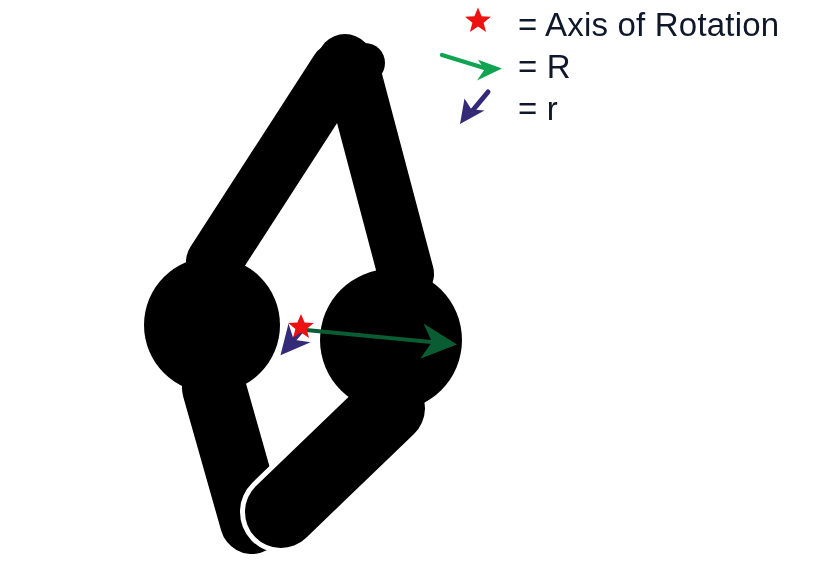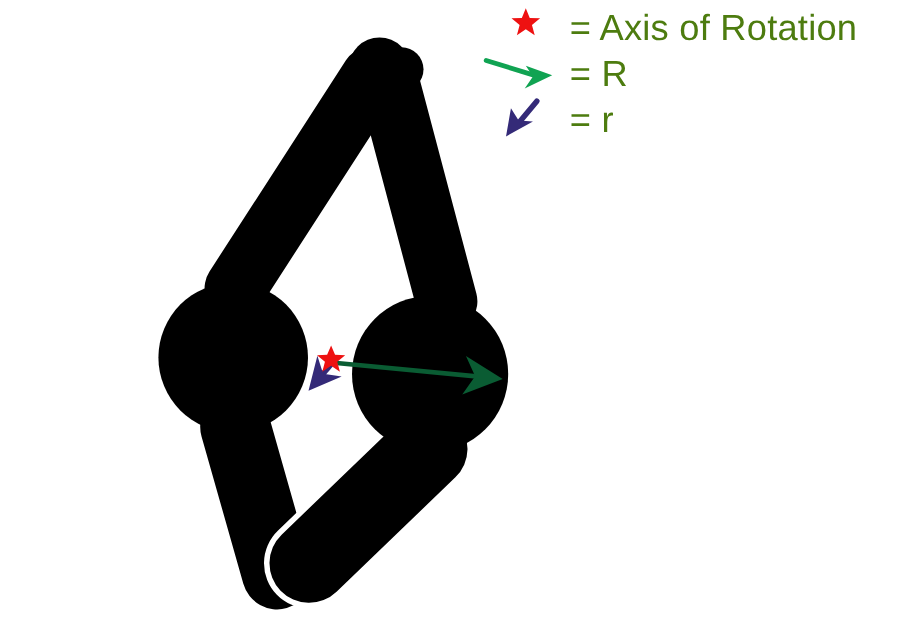--- a/index.html
+++ b/index.html
@@ -55,21 +55,21 @@
   .legend-glyph svg {
     position: absolute;
     left: 0;
     top: 0;
     overflow: visible;
   }
   .legend-text {
     font-family: "Liberation Sans", sans-serif;
     font-size: 33px;
     line-height: 1;
-    color: #4d7c0f;
+    color: #0f172a;
     white-space: nowrap;
     letter-spacing: 0.2px;
     flex: 0 0 auto;
   }
   #legend-label-axis  { margin-left: -22px; }
   #legend-label-big-r { margin-left: -22px; }
   #legend-label-lil-r { margin-left: -22px; }
 </style>
 </head>
 <body>

